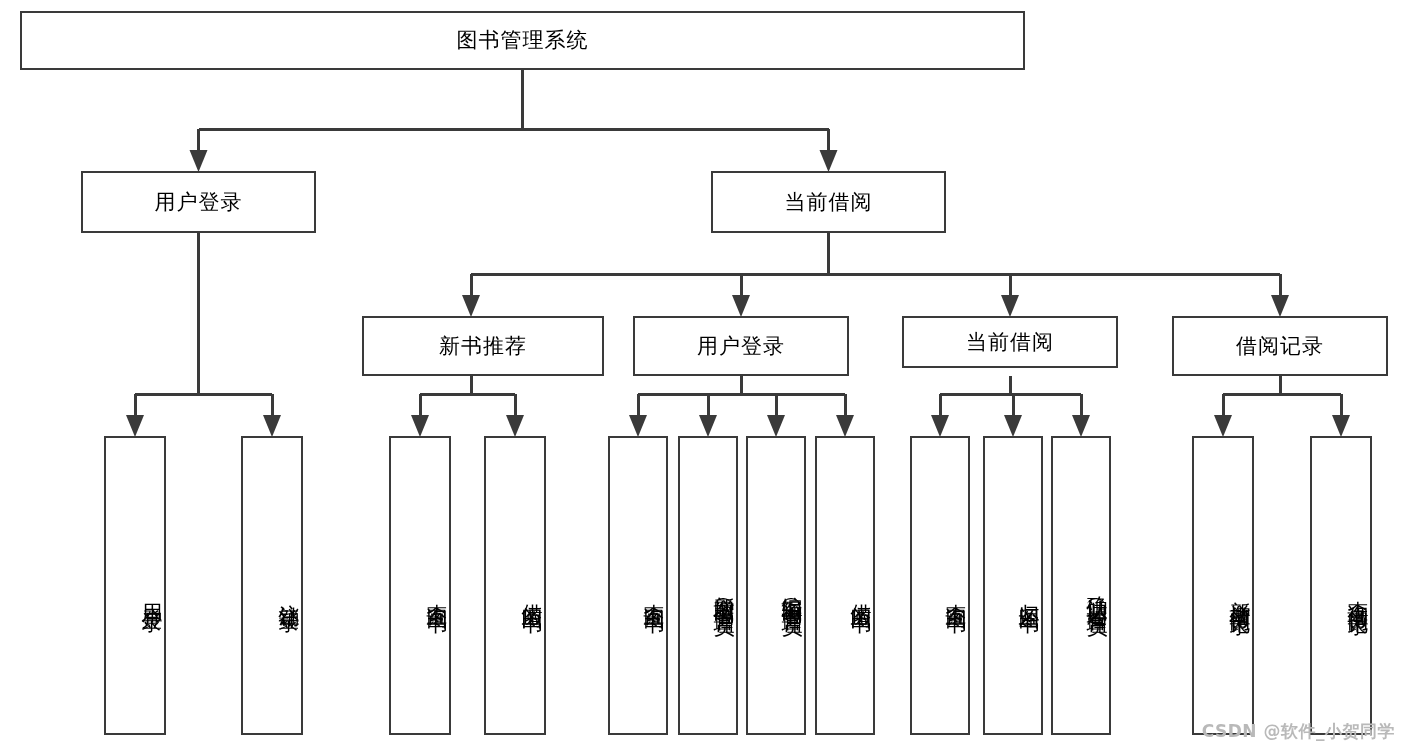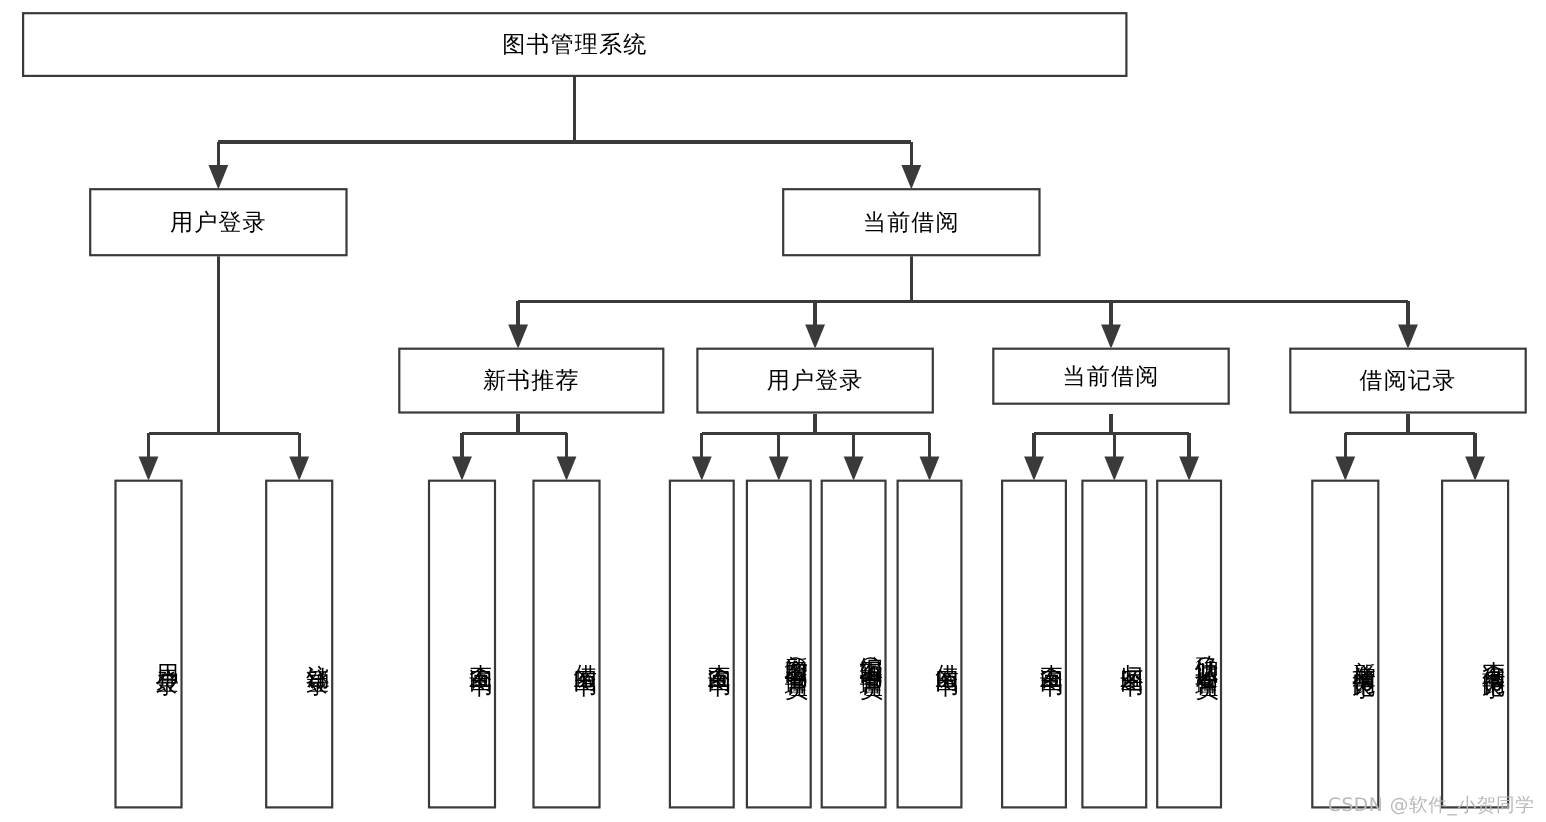--- a/index.html
+++ b/index.html
@@ -59,20 +59,21 @@
   }
   .watermark {
     position: absolute;
     right: 10px;
     bottom: 4px;
     font-size: 17px;
     color: #b9b9b9;
     letter-spacing: 0.5px;
     white-space: nowrap;
     font-family: "DejaVu Sans", "Liberation Sans", sans-serif;
+    font-weight: bold;
   }
 </style>
 </head>
 <body>
 
 <div id="canvas">
   <svg id="edges" viewBox="0 0 1405 747">
       <line x1="522.5" y1="70" x2="522.5" y2="129" stroke="#3a3a3a" stroke-width="3" shape-rendering="crispEdges"></line>
       <line x1="198.5" y1="129" x2="828.5" y2="129" stroke="#3a3a3a" stroke-width="3" shape-rendering="crispEdges"></line>
       <line x1="198.5" y1="129" x2="198.5" y2="151" stroke="#3a3a3a" stroke-width="3" shape-rendering="crispEdges"></line>

